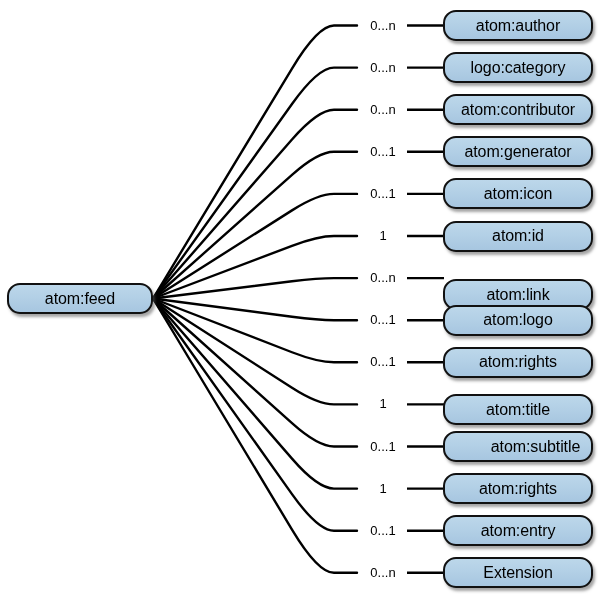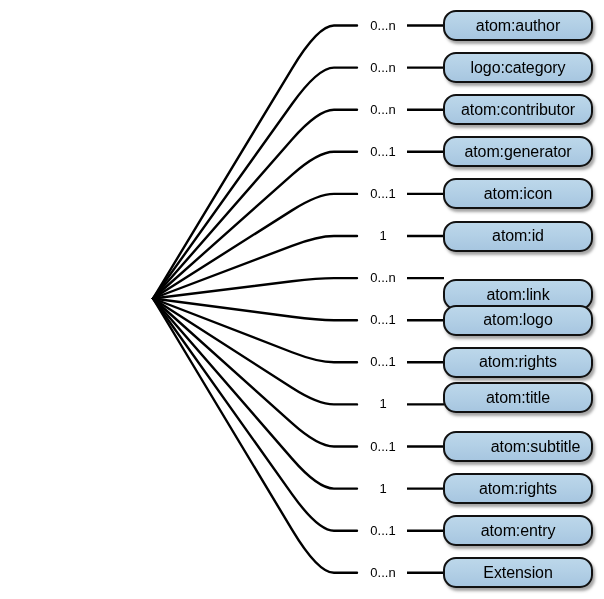--- a/index.html
+++ b/index.html
@@ -97,20 +97,23 @@
         <path d="M 402 320.20 L 444 320.20"></path>
         <path d="M 402 362.30 L 444 362.30"></path>
         <path d="M 402 404.40 L 444 404.40"></path>
         <path d="M 402 446.50 L 444 446.50"></path>
         <path d="M 402 488.60 L 444 488.60"></path>
         <path d="M 402 530.70 L 444 530.70"></path>
         <path d="M 402 572.80 L 444 572.80"></path>
       </g>
   </svg>
 
+  <div id="root-node" class="node">
+    <span>atom:feed</span>
+  </div>
 
   <div id="children-layer">
       <div class="node child-node" style="top: 10px;">
         <span>atom:author</span>
       </div>
       <div class="card-label" style="left: 359px; top: 16.5px;">0...n</div>
       <div class="node child-node" style="top: 52.1px;">
         <span>logo:category</span>
       </div>
       <div class="card-label" style="left: 359px; top: 58.6px;">0...n</div>
@@ -135,21 +138,21 @@
       </div>
       <div class="card-label" style="left: 359px; top: 269.1px;">0...n</div>
       <div class="node child-node" style="top: 304.7px;">
         <span>atom:logo</span>
       </div>
       <div class="card-label" style="left: 359px; top: 311.2px;">0...1</div>
       <div class="node child-node" style="top: 346.8px;">
         <span>atom:rights</span>
       </div>
       <div class="card-label" style="left: 359px; top: 353.3px;">0...1</div>
-      <div class="node child-node" style="top: 382px;">
+      <div class="node child-node" style="top: 394px;">
         <span>atom:title</span>
       </div>
       <div class="card-label" style="left: 359px; top: 395.4px;">1</div>
       <div class="node child-node" style="top: 431px; padding-left: 35px;">
         <span>atom:subtitle</span>
       </div>
       <div class="card-label" style="left: 359px; top: 437.5px;">0...1</div>
       <div class="node child-node" style="top: 473.1px;">
         <span>atom:rights</span>
       </div>

